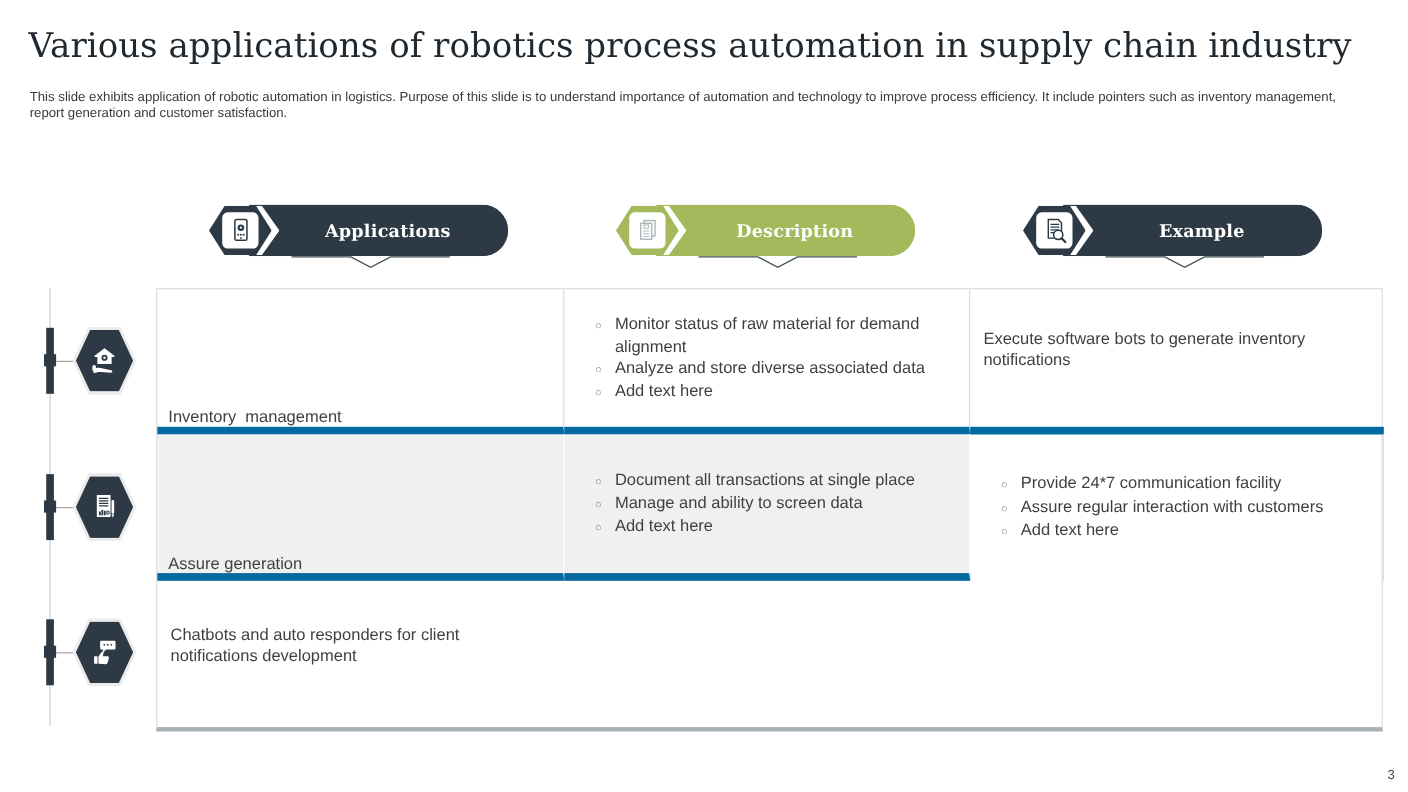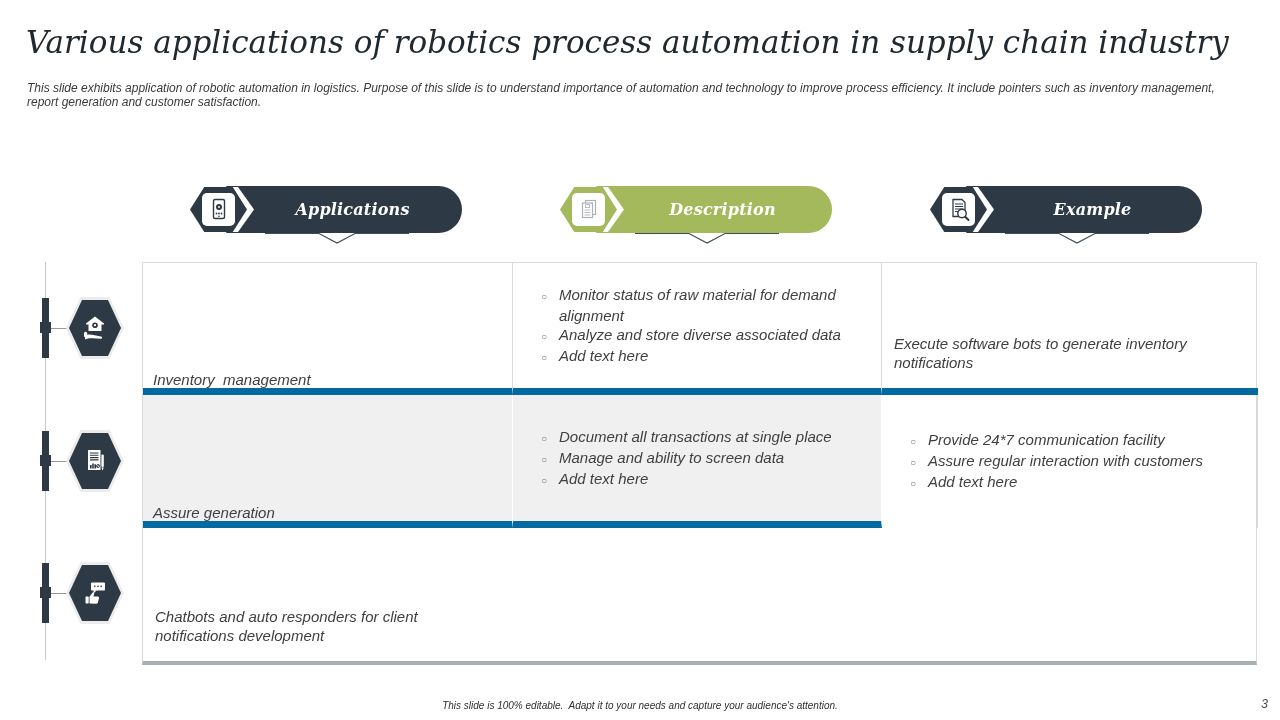--- a/index.html
+++ b/index.html
@@ -1,17 +1,17 @@
 <!DOCTYPE html>
 <html><head>
 <meta charset="utf-8">
 <style>
   * { margin:0; padding:0; box-sizing:border-box; }
   html,body { width:1280px; height:720px; background:#fff; font-family:"Liberation Sans", sans-serif; }
-  .slide { position:relative; width:1280px; height:720px; background:#fff; overflow:hidden;font-style:italic; }
+  .slide { position:relative; width:1280px; height:720px; background:#fff; overflow:hidden; }
 
   
   .title { position:absolute; left:26px; top:24px; width:1230px;
            font-family:"DejaVu Serif", serif; font-weight:normal; font-size:31px;
            color:#20292f; letter-spacing:0; }
   .subtitle { position:absolute; left:27px; top:81px; width:1190px;
               font-size:12px; line-height:14px; color:#3a3a3a; }
 
   
   .banner { position:absolute; top:186px; width:272px; height:47px;text-align:center; }
@@ -37,21 +37,21 @@
           display:grid; grid-template-columns:370px 369px 376px;
           grid-template-rows:132px 133px 133px;
           border:1px solid #d9d9d9; border-bottom:4px solid #a9b0b3; }
   .cell { border-right:1px solid #d9d9d9; border-bottom:7px solid #0369a1;
           color:#3f3f3f; font-size:15px; }
   .cell.last-col { border-right:none; }
   .cell.last-row { border-bottom:none; }
   .cell.shaded { background:#f0f0f0; border-right-color:#fff; }
   .c-app  { display:flex; align-items:flex-end; padding-left:10px; white-space:pre-wrap; }
   .c-desc { display:flex; align-items:center; padding:0 10px 0 16px; }
-  .c-ex   { display:flex; align-items:flex-end; padding:0 40px 16px 12px; line-height:19px; }
+  .c-ex   { display:flex; align-items:center; padding:0 40px 16px 12px; line-height:19px; }
   ul.bullets { list-style:none; }
   ul.bullets li { padding-left:30px; text-indent:-18px; line-height:19px; }
   ul.bullets li::before { content:"\25CB"; display:inline-block; width:18px;
                           text-indent:0; color:#767676; font-size:10px; }
 
   
   .tl-line { position:absolute; left:45px; top:262px; width:1px; height:398px; background:#c9c9c9; }
   .tl-group { position:absolute; left:0; width:130px; height:62px; }
   .tl-bar { position:absolute; left:42px; top:1px; width:7px; height:60px; background:#2d3a45; }
   .tl-square { position:absolute; left:40px; top:25px; width:11px; height:11px; background:#2d3a45; }
@@ -230,16 +230,15 @@
         <li>Assure regular interaction with customers</li>
         <li>Add text here</li>
       </ul>
     </div>
     <div class="cell c-ex last-row last-col">
       <span>Chatbots and auto responders for client notifications development</span>
     </div>
 
   </div>
 
-  <div class="footer">This slide is 100% editable.  Adapt it to your needs and capture your audience's attention.</div>
   <div class="page-num">3</div>
 
 </div>
 
 </body></html>

